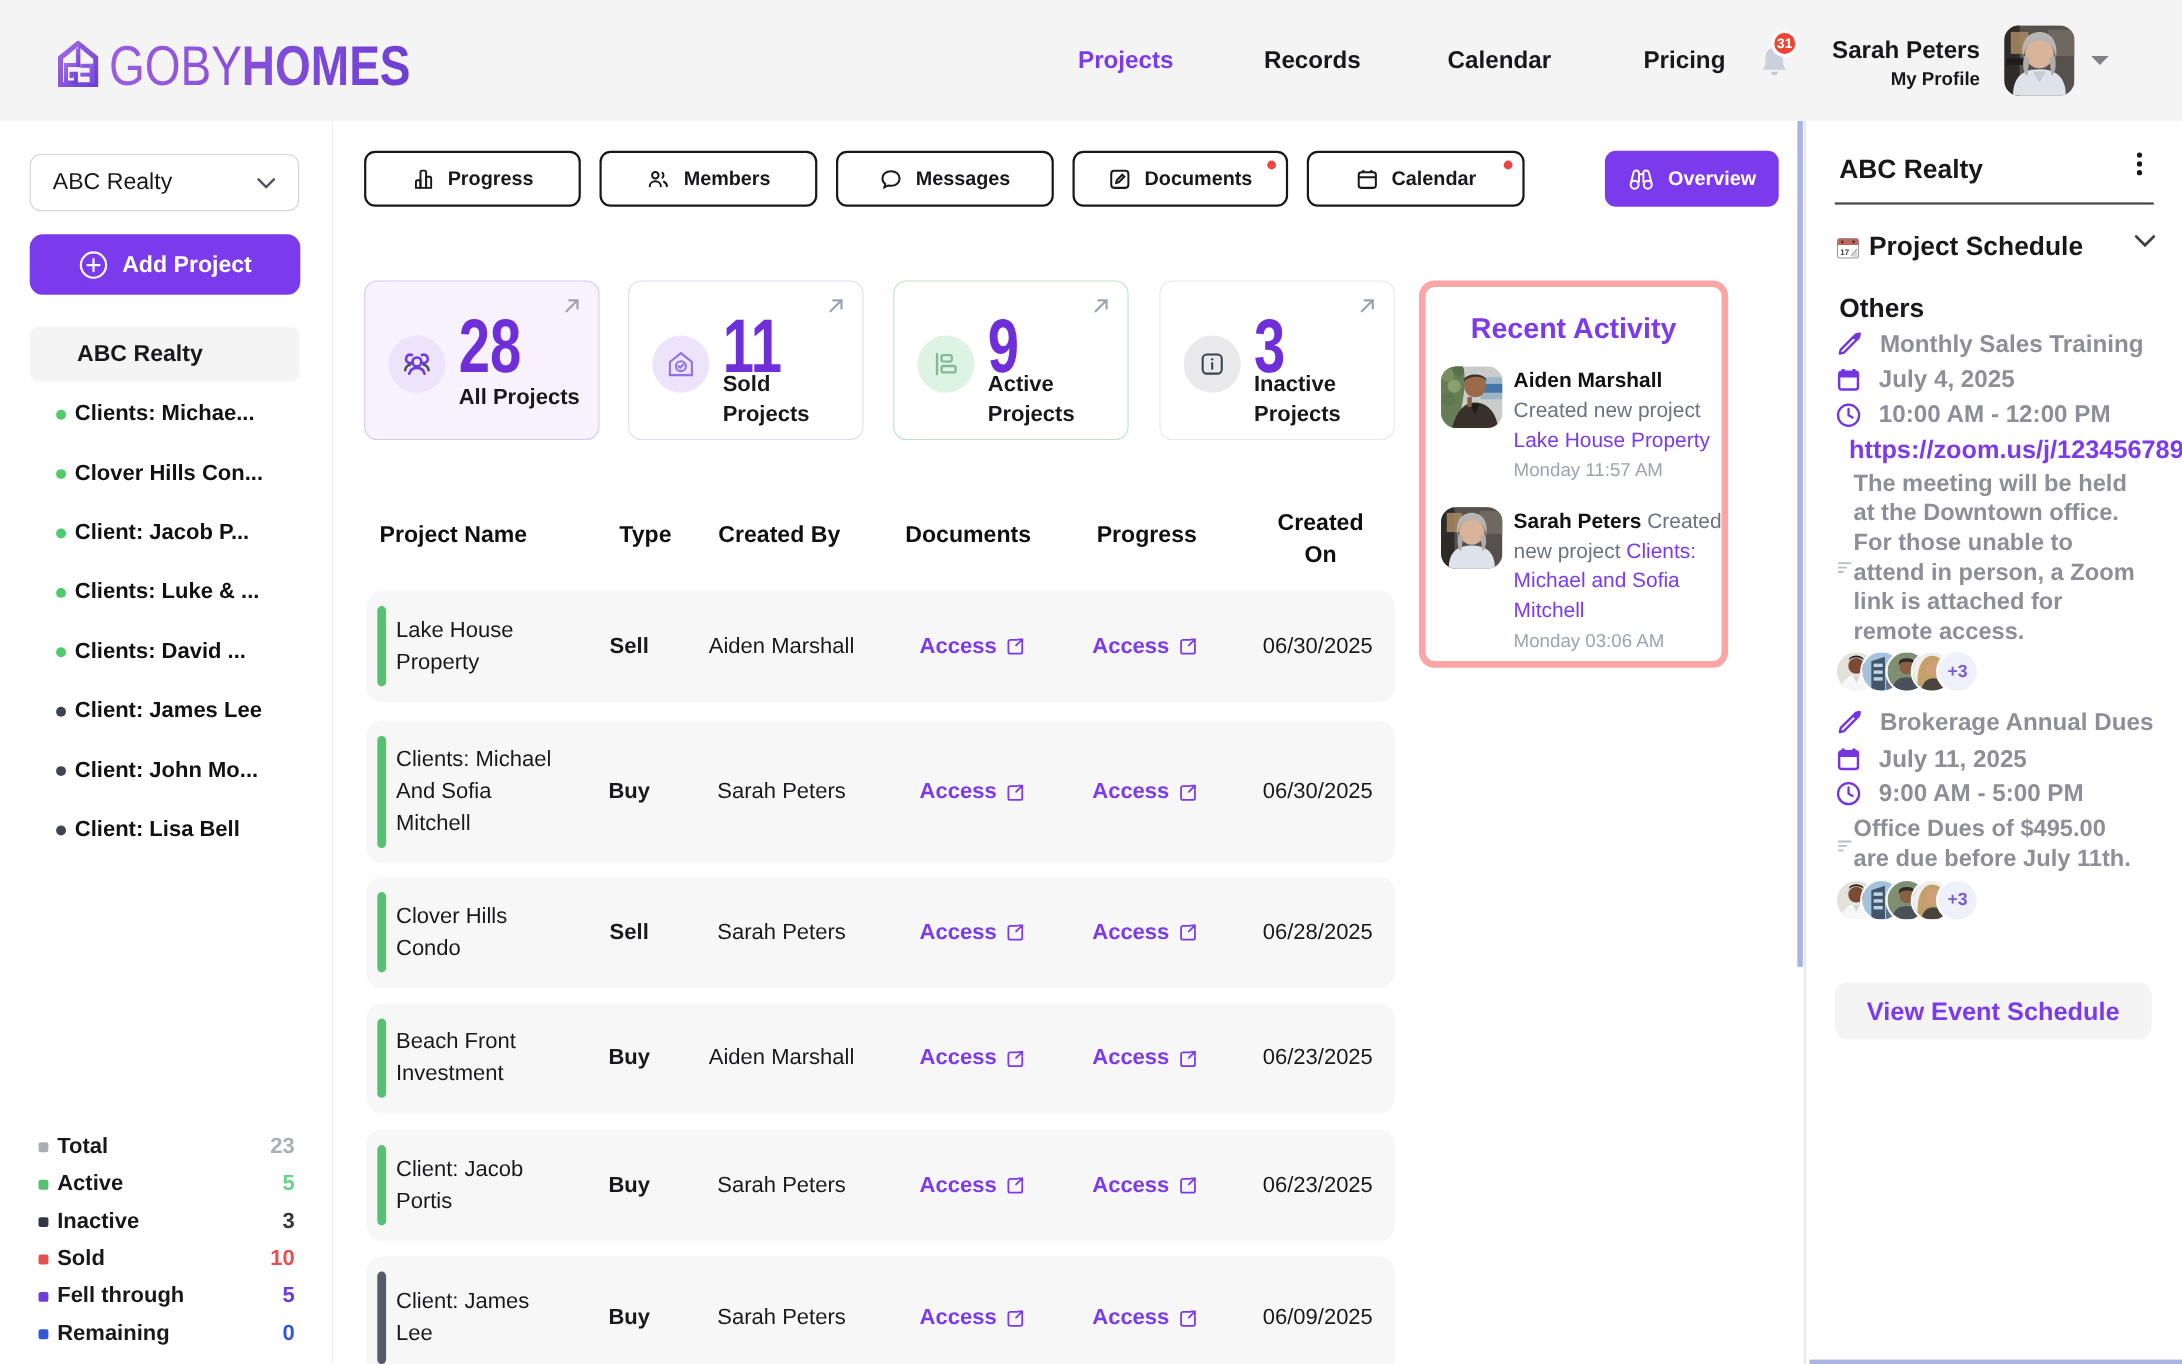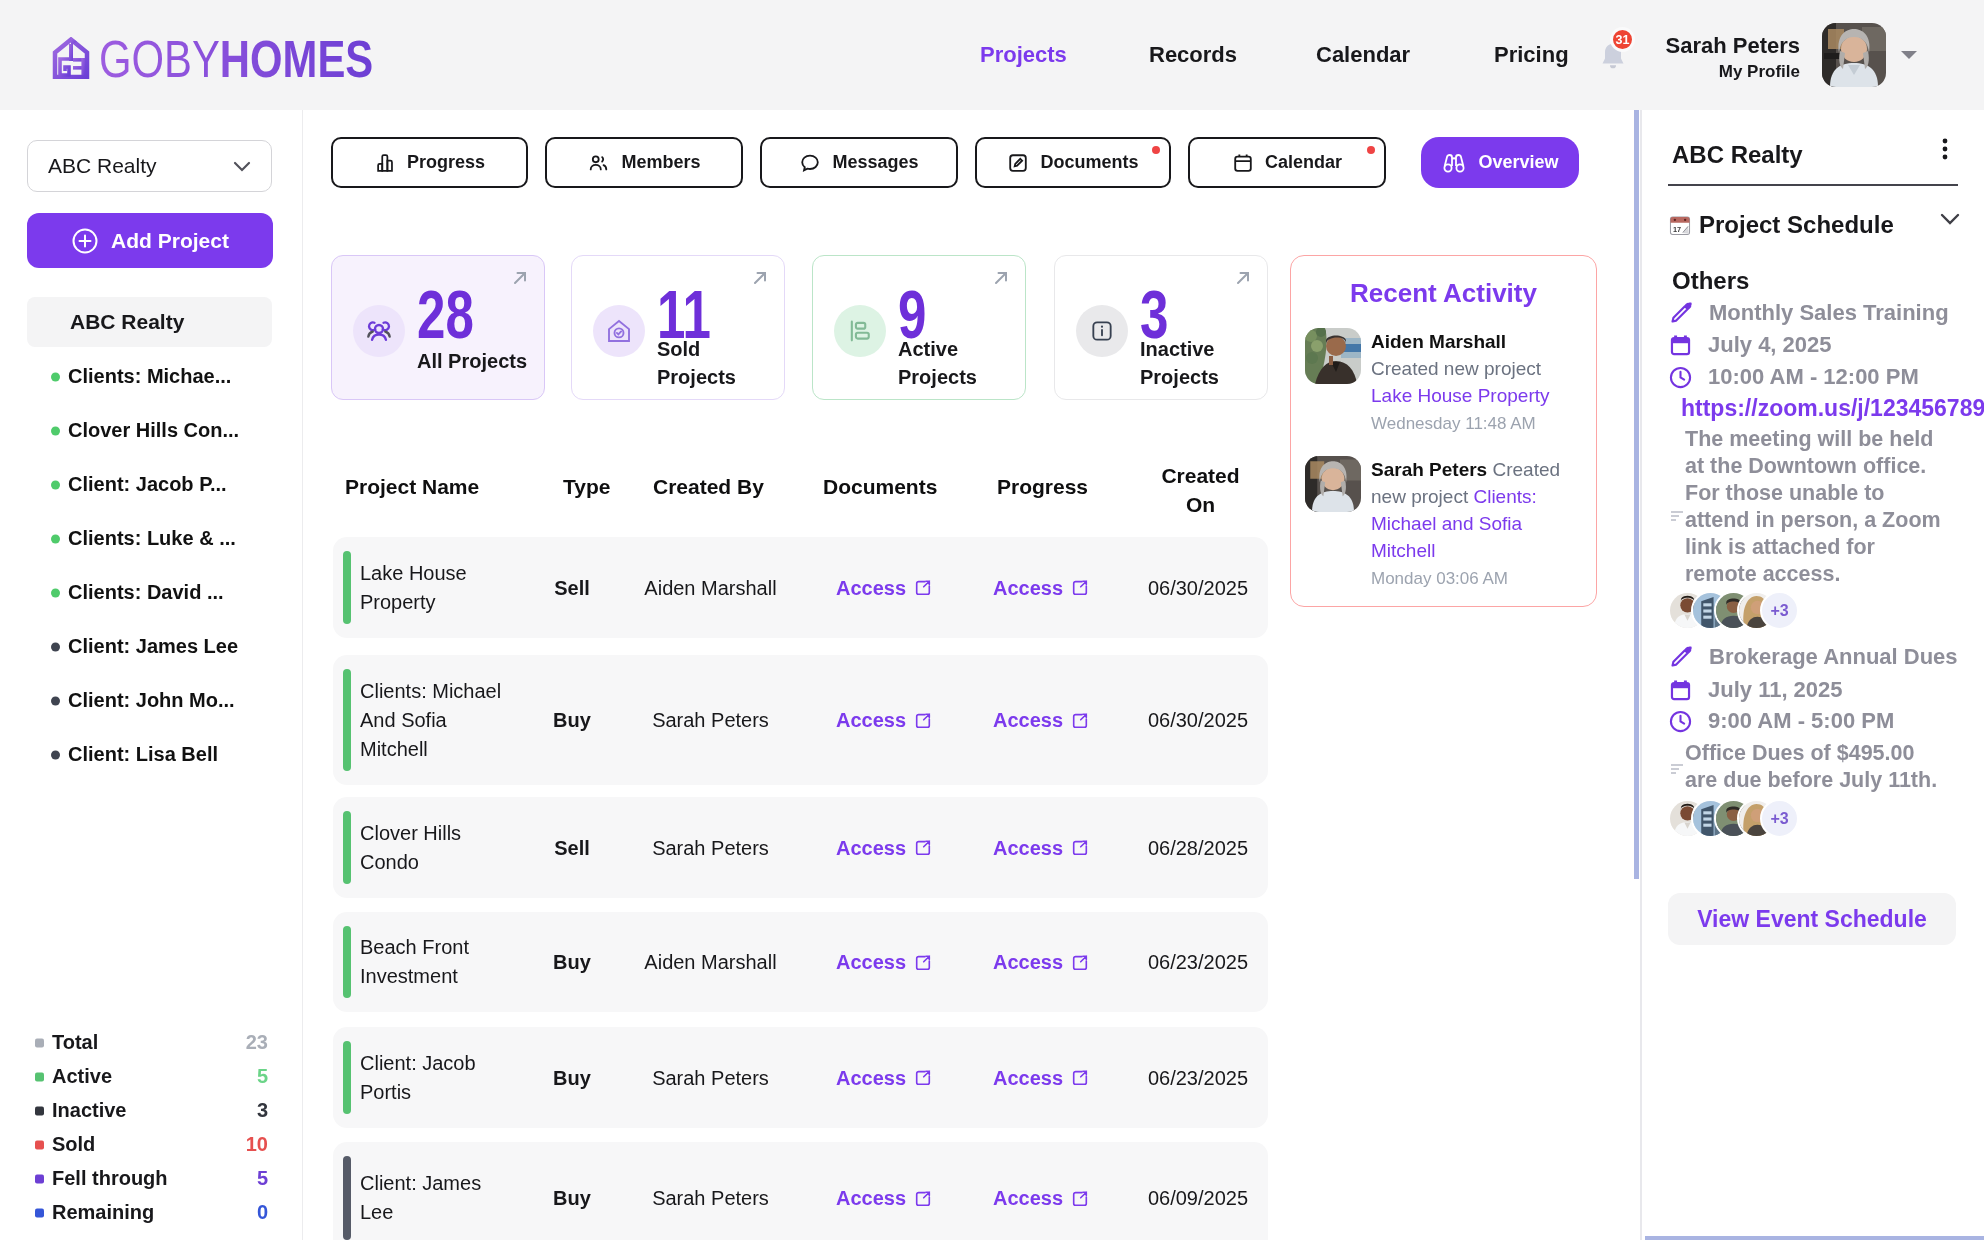--- a/index.html
+++ b/index.html
@@ -71,21 +71,21 @@
 .cell { position:absolute; font-size:20px; color:#18181b; top:50%; transform:translateY(-50%); }
 .cname { left:27px; font-weight:500; width:152px; line-height:29px; }
 .ctype { left:174px; width:130px; text-align:center;font-weight:bold; }
 .cby { left:295px; width:165px; text-align:center; }
 .cacc1 { left:490px; width:122px; justify-content:center; }
 .cacc2 { left:647px; width:122px; justify-content:center; }
 .cdate { left:808px; width:114px; text-align:center; }
 .acc { color:#7c3aed; font-weight:bold; display:flex; align-items:center; gap:8px; }
 
 
-#activity { position:absolute; left:987px; top:145px; width:307px; height:352px; border:1px solid #fca5a5; border-radius:14px; background:#fff; }
+#activity { position:absolute; left:987px; top:145px; width:281px; height:352px; border:6px solid #fca5a5; border-radius:14px; background:#fff; }
 #activity h2 { text-align:center; color:#7c3aed; font-size:26px; margin-top:22px; }
 .act { position:absolute; left:14px; display:flex; gap:10px; }
 .act .av { width:56px; height:56px; border-radius:14px; overflow:hidden; flex:none; }
 .act .tx { font-size:19px; line-height:27px; color:#6b7280; width:208px; }
 .act .tx b { color:#111; font-weight:bold; }
 .act .tx .proj { color:#7c3aed; }
 .act .tx .time { color:#9ca3af; font-size:17px; }
 
 
 #vline { position:absolute; left:1634px; top:110px; width:5px; height:769px; background:#a9b4e2; }
@@ -238,21 +238,21 @@
         <rect x="3.5" y="3.5" width="17" height="17" rx="3"></rect>
         <path d="M14.5 7.5 l2 2 L11 15 l-2.6 0.6 L9 13 Z"></path>
       </svg>
     Documents<div class="reddot"></div></div>
   <div class="tab" style="left:885px;width:198px;">
     <svg width="22" height="22" viewBox="0 0 24 24" fill="none" stroke="#18181b" stroke-width="2">
         <rect x="3.5" y="5" width="17" height="15.5" rx="2.5"></rect>
         <path d="M3.5 10 H20.5 M8 5 V2.8 M16 5 V2.8"></path>
       </svg>
     Calendar<div class="reddot"></div></div>
-  <div class="tab" id="tab-ov" style="left:1118px;width:158px;border-radius:18px;">
+  <div class="tab" id="tab-ov" style="left:1156px;width:158px;">
     <svg width="26" height="24" viewBox="0 0 26 24" fill="none" stroke="#fff" stroke-width="1.8">
         <circle cx="7" cy="17" r="3.6"></circle>
         <circle cx="19" cy="17" r="3.6"></circle>
         <path d="M3.6 15.5 L6 6 C6.3 4.8 7.5 4 8.6 4 C10 4 11 5 11 6.4 L11 15 M22.4 15.5 L20 6 C19.7 4.8 18.5 4 17.4 4 C16 4 15 5 15 6.4 L15 15 M11 8 C12 7.2 14 7.2 15 8"></path>
       </svg>
     Overview</div>
 
   <div class="card" id="card1">
     <div class="ic purple">
         <svg width="32" height="32" viewBox="0 0 24 24" fill="none" stroke="#6d3bd8" stroke-width="1.8" stroke-linecap="round">
@@ -427,21 +427,21 @@
         <circle cx="6" cy="8" r="6" fill="#77905f"></circle>
             <circle cx="16" cy="4" r="5" fill="#55704b"></circle>
         <circle cx="12" cy="18" r="6" fill="#8aa06c"></circle>
             <circle cx="7" cy="30" r="6" fill="#5d7850"></circle>
         <circle cx="31" cy="18" r="10" fill="#9a6a4b"></circle>
         <path d="M21 16 c0-8 20-9 20-1 l0-3 c-2-6-18-6-20 0 Z" fill="#3a3330"></path>
         <path d="M10 56 C14 40 22 33 31 33 C42 33 50 42 52 56 Z" fill="#38302b"></path>
         <path d="M26 34 L31 44 L35 34 Z" fill="#201c1a"></path>
         <rect x="24" y="28" width="4" height="9" fill="#8a5d42"></rect>
       </svg></div>
-      <div class="tx"><b>Aiden Marshall</b><br>Created new project<br><span class="proj">Lake House Property</span><br><span class="time">Wednesday 11:48 AM</span></div>
+      <div class="tx"><b>Aiden Marshall</b><br>Created new project<br><span class="proj">Lake House Property</span><br><span class="time">Monday 11:57 AM</span></div>
     </div>
     <div class="act" style="top:200px;">
       <div class="av"><svg width="56" height="56" viewBox="0 0 64 64">
         <rect width="64" height="64" fill="#57514d"></rect>
         <rect x="0" y="0" width="14" height="64" fill="#2e2b29"></rect>
         <rect x="6" y="6" width="16" height="20" fill="#a98a62" opacity="0.85"></rect>
         <rect x="40" y="4" width="24" height="24" fill="#6e6861"></rect>
         <path d="M8 64 C8 46 18 40 32 40 C46 40 56 46 56 64 Z" fill="#dde3e9"></path>
         <circle cx="32" cy="26" r="13" fill="#d9b49a"></circle>
         <path d="M17 30 C14 12 24 6 32 6 C40 6 50 12 47 30 C46 20 41 14 32 14 C23 14 18 20 17 30 Z" fill="#b7b4b1"></path>

